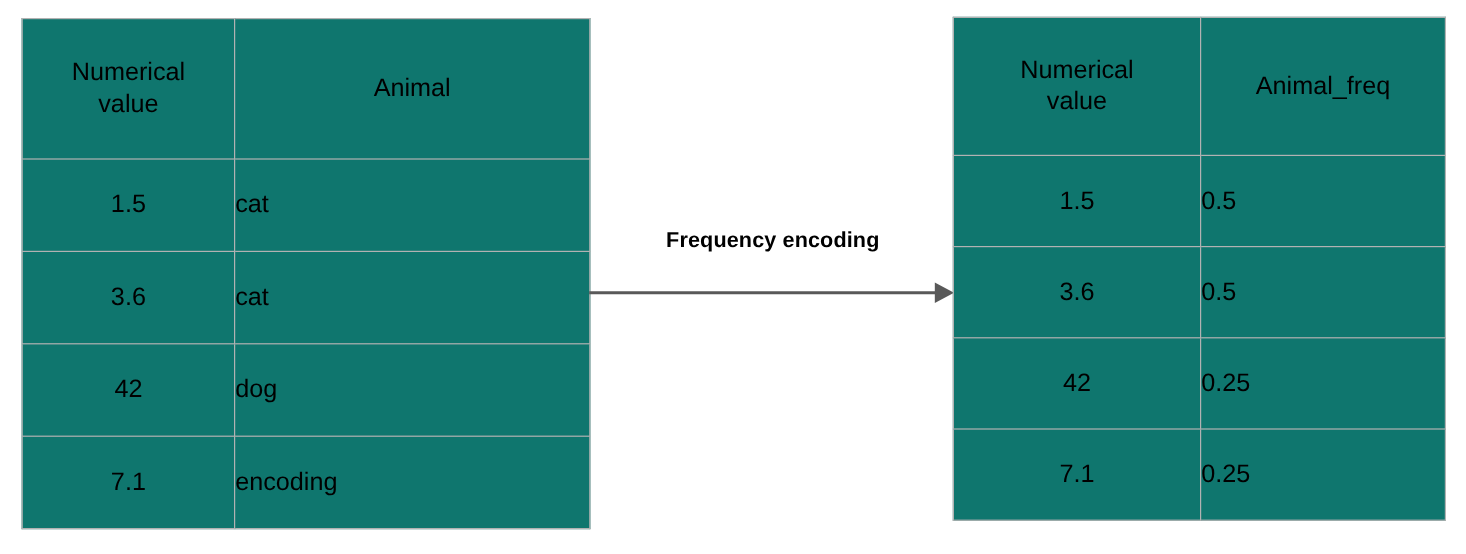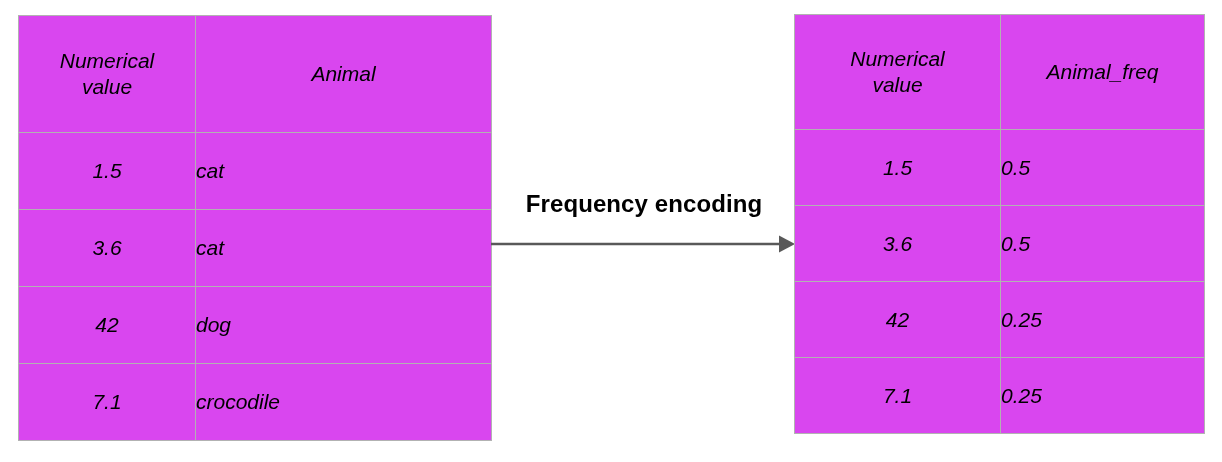--- a/index.html
+++ b/index.html
@@ -19,22 +19,21 @@
   .diagram {
     position: absolute;
     inset: 0;
   }
 
   
   .data-table {
     position: absolute;
     border-collapse: collapse;
     table-layout: fixed;
-    background: #d946ef;
-    font-style: italic;
+    background: #0f766e;
   }
   .data-table td,
   .data-table th {
     border: 1px solid #b2b2b2;
     font-weight: normal;
     font-size: 21px;
     line-height: 26px;
     color: #000000;
     padding: 0;
     vertical-align: middle;
@@ -83,21 +82,21 @@
     top: 190px;
     width: 310px;
     height: 80px;
   }
   .transform-label {
     position: absolute;
     left: 0;
     top: 0;
     width: 310px;
     text-align: center;
-    font-size: 24px;
+    font-size: 18px;
     font-weight: bold;
     color: #000000;
     white-space: nowrap;
     letter-spacing: 0.1px;
   }
   .transform-arrow {
     position: absolute;
     left: 0;
     top: 38px;
     width: 310px;
@@ -131,21 +130,21 @@
       <tr>
         <td class="col-num">3.6</td>
         <td class="col-text">cat</td>
       </tr>
       <tr>
         <td class="col-num">42</td>
         <td class="col-text">dog</td>
       </tr>
       <tr>
         <td class="col-num">7.1</td>
-        <td class="col-text">crocodile</td>
+        <td class="col-text">encoding</td>
       </tr>
     </tbody>
   </table>
 
   <div class="transform-group">
     <div class="transform-label">Frequency encoding</div>
     <svg class="transform-arrow" viewBox="0 0 310 32">
       <line x1="2" y1="16" x2="292" y2="16" stroke="#595959" stroke-width="2.4"></line>
       <polygon points="290,7.5 306,16 290,24.5" fill="#595959"></polygon>
     </svg>

